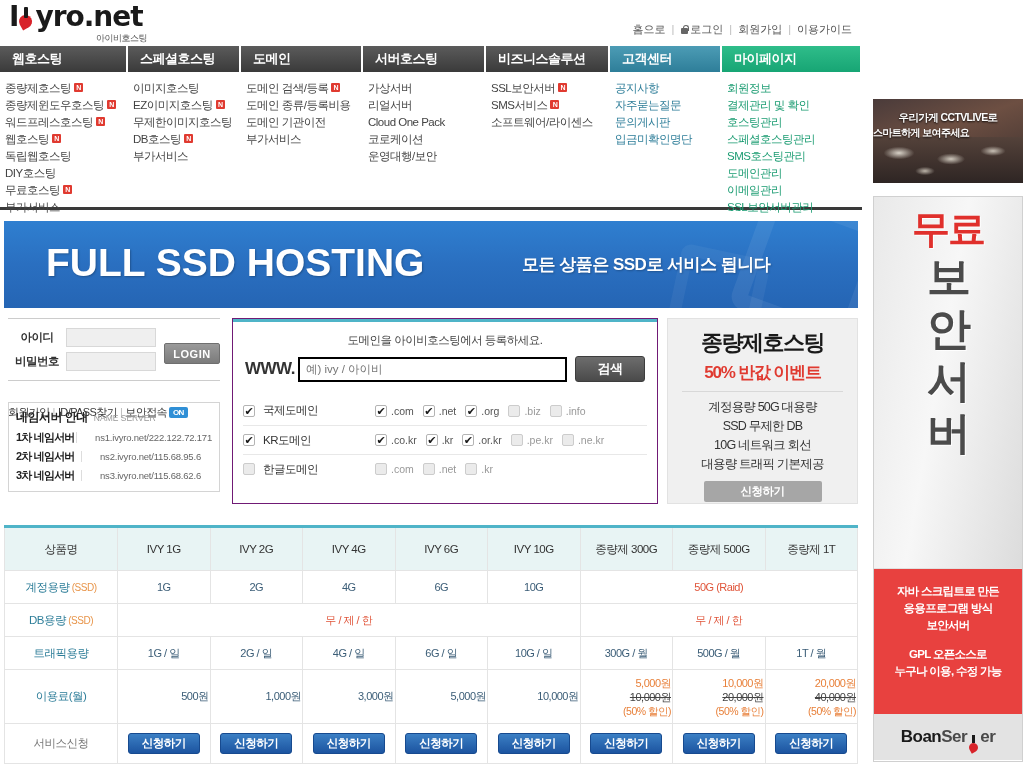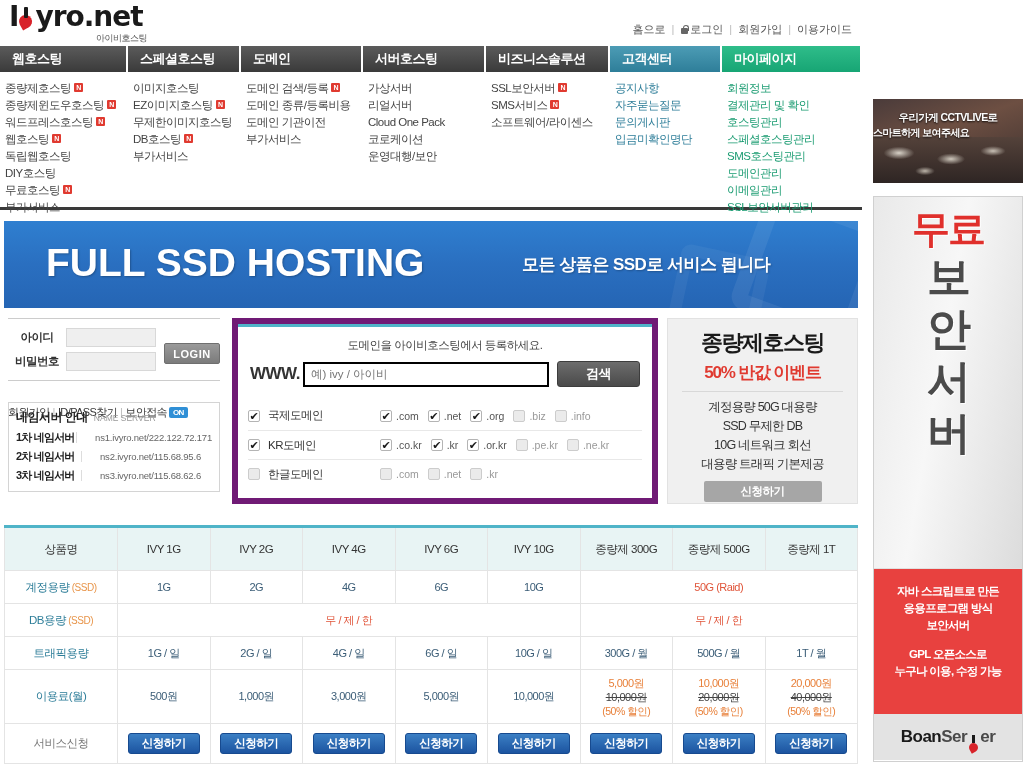--- a/index.html
+++ b/index.html
@@ -197,39 +197,39 @@
   }
   .ns-val {
     font-size: 9.5px; color: #666; border-left: 1px solid #ddd;
     padding-left: 18px; letter-spacing: -0.2px;
   }
 
   
   .dom-panel {
     position: absolute; left: 228px; top: 0;
     width: 426px; height: 186px;
-    border: 6px solid #701a75; background: #fff;
+    border: 1px solid #701a75; background: #fff;
   }
   .dom-panel .accent { height: 3px; background: #4fb4c8; }
   .dom-lead {
     text-align: center; font-size: 11.5px; color: #444;
     margin-top: 11px; letter-spacing: -0.5px;
   }
   .dom-search { display: flex; align-items: center; margin: 8px 12px 0 12px; }
   .www {
     font-size: 17px; font-weight: bold; color: #333; letter-spacing: -0.5px;
     margin-right: 3px;
   }
   .dom-input {
     flex: 1; height: 25px; border: 2px solid #000;
     font-size: 11.5px; color: #999; padding: 0 6px;
     font-family: "Liberation Sans", sans-serif; background: #fff;
   }
   .dom-btn {
-    margin-left: 8px; width: 83px; height: 26px;
+    margin-left: 8px; width: 70px; height: 26px;
     background: linear-gradient(#6d6d6d,#4a4a4a);
     border: 1px solid #3d3d3d; color: #fff;
     font-size: 13px; font-weight: bold; border-radius: 3px; cursor: pointer;
     letter-spacing: -0.5px;
     text-align: center;
   }
   .dom-rows { margin: 14px 10px 0 10px; }
   .dom-row {
     display: flex; align-items: center; height: 29px;
     border-top: 1px solid #e8e8e8; font-size: 11px; color: #444;
@@ -303,21 +303,21 @@
     background: #e8f4f4; height: 44px;
     font-size: 11.5px; font-weight: normal; color: #333;
   }
   .ptable tbody td { height: 33px; color: #3f6f8f; }
   .ptable .rowhead {
     color: #2e7e99; font-size: 11.5px; width: 113px; background: #fff;
   }
   .ptable .rowhead .ssd { color: #e8954a; font-size: 10px; }
   .ptable .num { color: #3b5d77; font-size: 11px; }
   .ptable .red { color: #e0553a; }
-  .ptable .price-cell { height: 54px; }
+  .ptable .price-cell { height: 54px; text-align: right; }
   .ptable .price-new { color: #e8803a; font-size: 11px; line-height: 14px; }
   .ptable .price-old {
     color: #444; font-size: 11px; text-decoration: line-through; line-height: 14px;
   }
   .ptable .price-dc { color: #e8803a; font-size: 10.5px; line-height: 14px; }
   .ptable .apply-row td { height: 40px; }
   .apply-btn {
     width: 72px; height: 21px;
     background: linear-gradient(#3b7fc4,#1c54a0);
     border: 1px solid #174a8f; border-radius: 3px;

